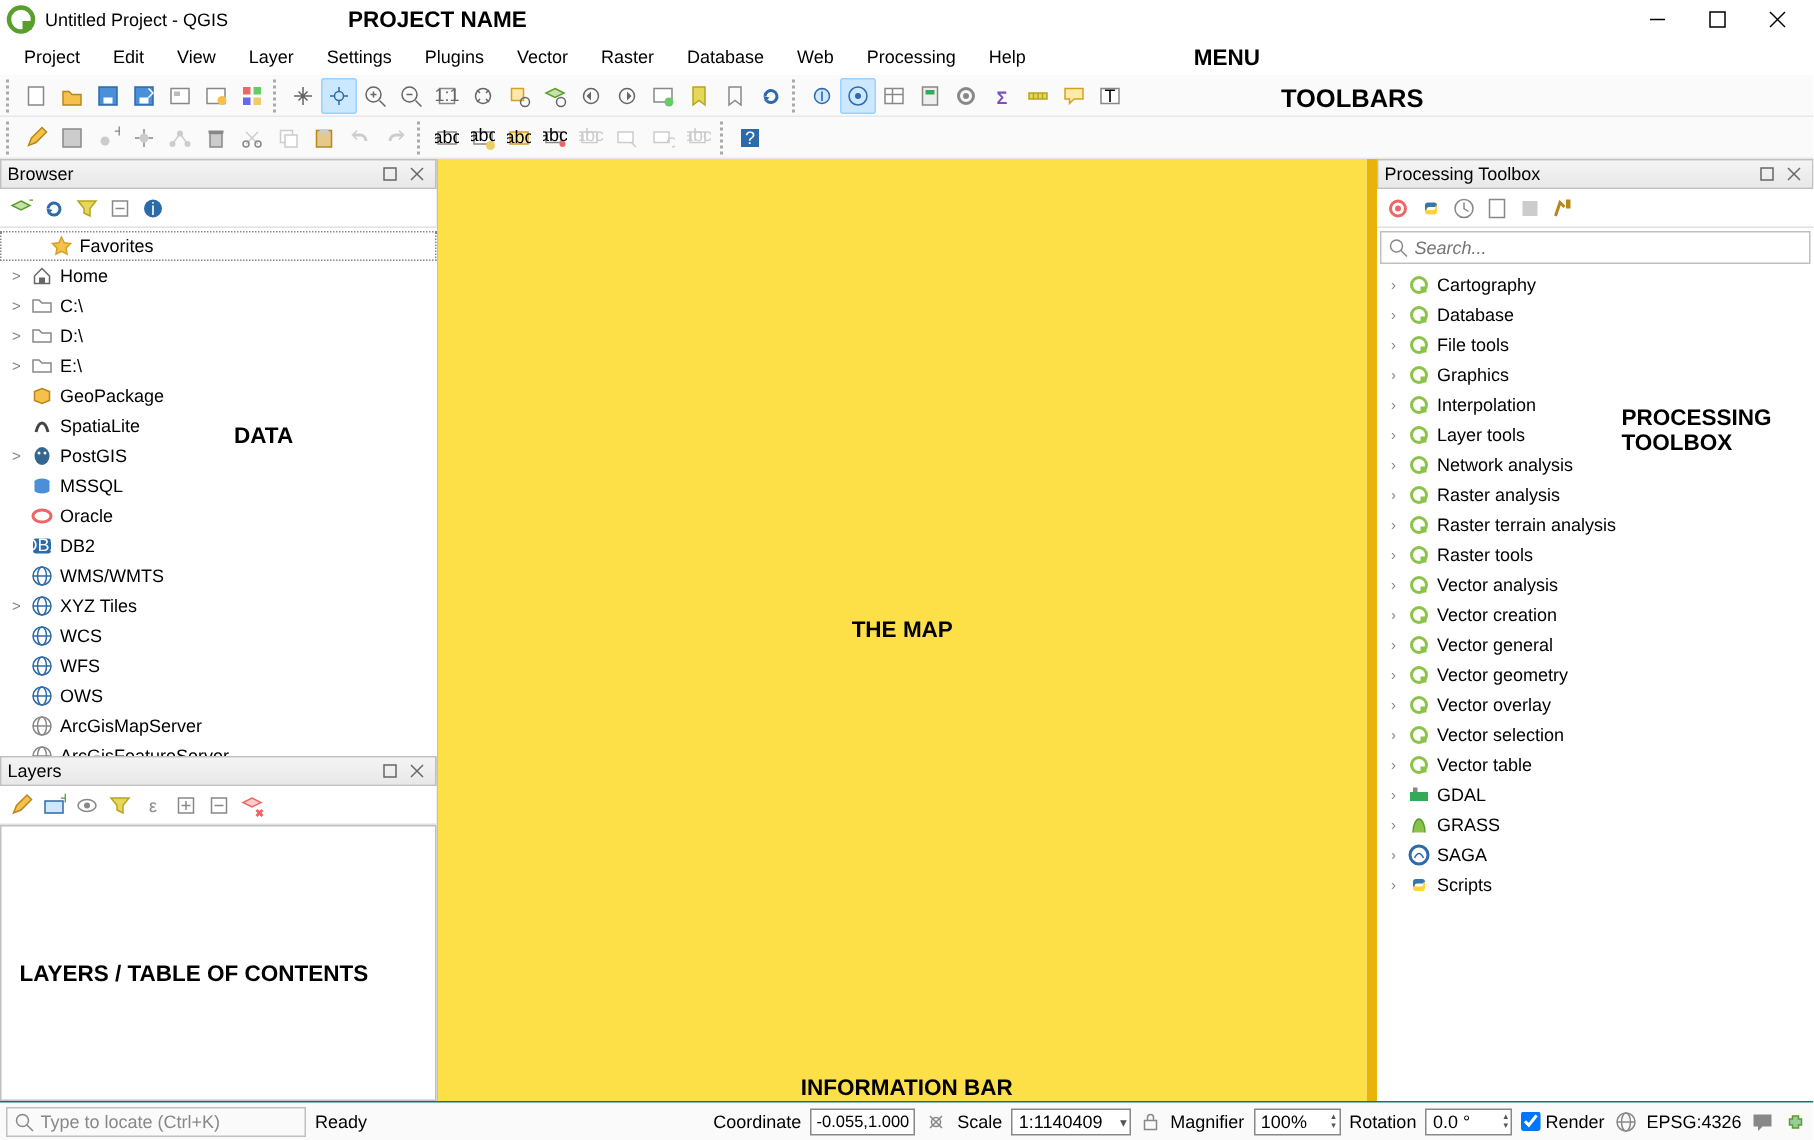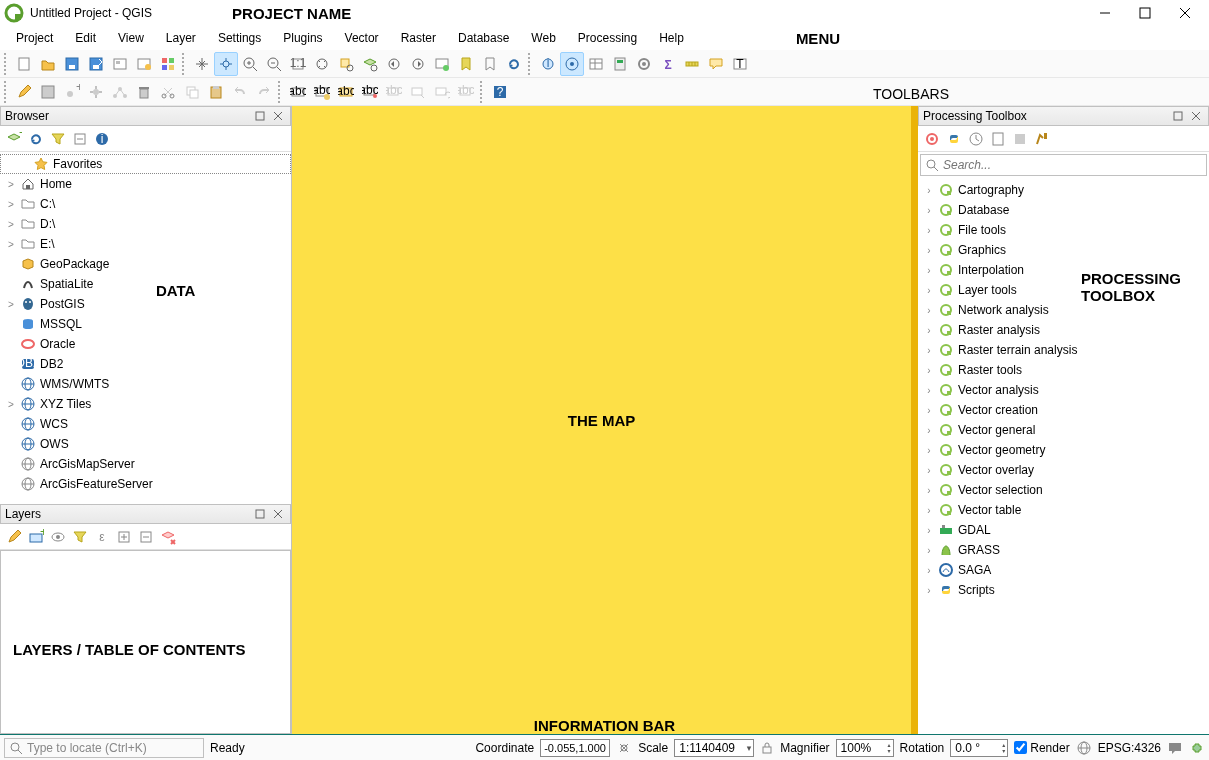--- a/index.html
+++ b/index.html
@@ -11,21 +11,21 @@
 .titlebar .spacer { flex: 1; }
 .winbtn { width: 40px; height: 24px; display: flex; align-items: center; justify-content: center; }
 .menubar { height: 24px; display: flex; align-items: center; padding: 0 6px; gap: 2px; }
 .menubar .mi { padding: 2px 10px; cursor: default; }
 .ann-menu { font-weight: bold; font-size: 15px; margin-left: 100px; }
 .toolbars { display: flex; flex-direction: column; position: relative; }
 .tbrow { height: 28px; display: flex; align-items: center; padding: 0 2px; gap: 0; border-bottom: 1px solid #e8e8e8; background: #fafafa; }
 .tb-handle { width: 6px; height: 22px; border-left: 2px dotted #aaa; margin: 0 2px; }
 .tb-btn { width: 24px; height: 24px; display: flex; align-items: center; justify-content: center; border: 1px solid transparent; border-radius: 2px; }
 .tb-btn.active { background: #cce8ff; border-color: #99d1ff; }
-.ann-tb { position: absolute; right: 260px; top: 36px; font-weight: normal; font-size: 14px; }
+.ann-tb { position: absolute; right: 260px; top: 6px; font-weight: bold; font-size: 17px; }
 .body { flex: 1; display: flex; min-height: 0; }
 .left { width: 292px; display: flex; flex-direction: column; border-right: 1px solid #c0c0c0; }
 .panel-hdr { height: 20px; background: linear-gradient(#f4f4f4,#e8e8e8); border: 1px solid #c0c0c0; display: flex; align-items: center; padding: 0 4px; font-size: 12px; }
 .panel-hdr .t { flex: 1; }
 .panel-hdr .pbtn { width: 16px; height: 16px; display: flex; align-items: center; justify-content: center; margin-left: 2px; cursor: pointer; }
 .panel-tb { height: 26px; display: flex; align-items: center; gap: 2px; padding: 2px 4px; background: #fff; border-bottom: 1px solid #e0e0e0; }
 .panel-tb .pb { width: 20px; height: 20px; display: flex; align-items: center; justify-content: center; }
 .browser-tree { flex: 1; overflow-y: auto; background: #fff; padding: 2px 0; position: relative; }
 .tree-item { display: flex; align-items: center; height: 20px; padding-left: 6px; gap: 4px; cursor: default; }
 .tree-item.sel { border: 1px dotted #888; background: #fff; }
@@ -609,20 +609,31 @@
         </div>
         <div class="tree-item" style="padding-left: 6px;">
           <span class="exp"></span>
           <span class="ticon">
             <svg width="16" height="16">
               <circle cx="8" cy="8" r="6" fill="none" stroke="#2d6aa8"></circle>
               <ellipse cx="8" cy="8" rx="3" ry="6" fill="none" stroke="#2d6aa8"></ellipse>
               <line x1="2" y1="8" x2="14" y2="8" stroke="#2d6aa8"></line>
             </svg>
           </span>
+          <span>WFS</span>
+        </div>
+        <div class="tree-item" style="padding-left: 6px;">
+          <span class="exp"></span>
+          <span class="ticon">
+            <svg width="16" height="16">
+              <circle cx="8" cy="8" r="6" fill="none" stroke="#2d6aa8"></circle>
+              <ellipse cx="8" cy="8" rx="3" ry="6" fill="none" stroke="#2d6aa8"></ellipse>
+              <line x1="2" y1="8" x2="14" y2="8" stroke="#2d6aa8"></line>
+            </svg>
+          </span>
           <span>OWS</span>
         </div>
         <div class="tree-item" style="padding-left: 6px;">
           <span class="exp"></span>
           <span class="ticon">
             <svg width="16" height="16">
               <circle cx="8" cy="8" r="6" fill="none" stroke="#888"></circle>
               <ellipse cx="8" cy="8" rx="3" ry="6" fill="none" stroke="#888"></ellipse>
               <line x1="2" y1="8" x2="14" y2="8" stroke="#888"></line>
             </svg>
@@ -995,21 +1006,21 @@
   <div class="loc">
     <svg width="14" height="14">
         <circle cx="6" cy="6" r="4" fill="none" stroke="#888"></circle>
         <line x1="9" y1="9" x2="13" y2="13" stroke="#888"></line>
       </svg>
     <span class="ph" style="margin-left:4px">Type to locate (Ctrl+K)</span>
   </div>
   <span>Ready</span>
   <span style="flex:1"></span>
   <span>Coordinate</span>
-  <input type="text" style="width: 70px; text-align: left;" value="-0.055,1.000">
+  <input type="text" style="width: 70px; text-align: right;" value="-0.055,1.000">
   <span>
       <svg width="16" height="16">
         <path d="M4 4l8 8M12 4l-8 8" stroke="#888"></path>
         <circle cx="8" cy="8" r="3" fill="none" stroke="#888"></circle>
       </svg>
     </span>
   <span>Scale</span>
   <span class="combo" style="width:80px">
       <span>1:1140409</span>
     </span>

